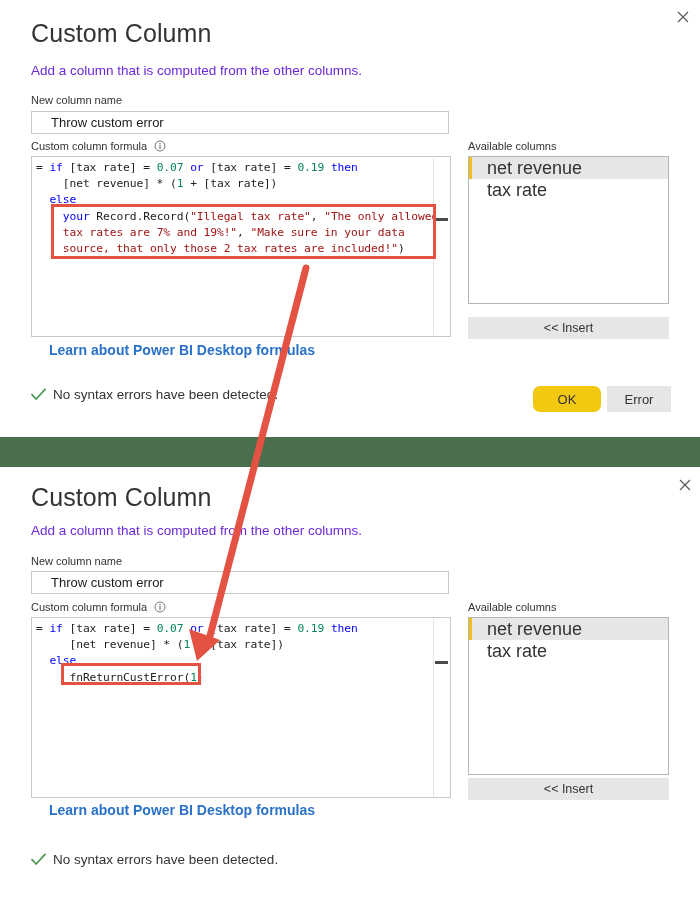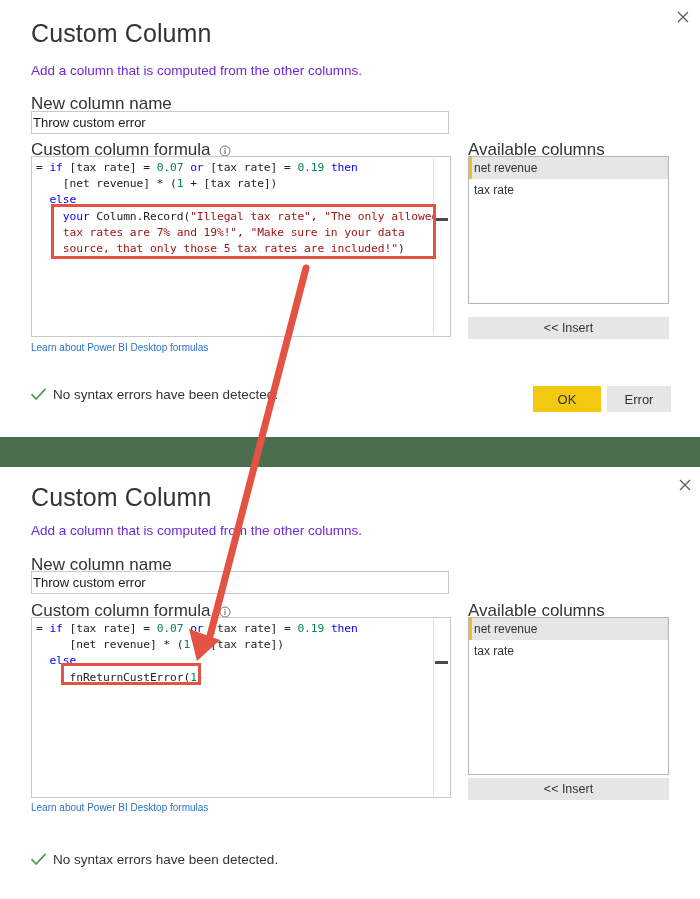--- a/index.html
+++ b/index.html
@@ -68,21 +68,21 @@
     position: absolute;
     left: 31px;
     font-size: 13.5px;
     color: #6d28d9;
     white-space: nowrap;
   }
 
   .field-label {
     position: absolute;
     left: 31px;
-    font-size: 17px;
+    font-size: 11px;
     color: #333333;
     white-space: nowrap;
   }
   .field-label.right { left: 468px; }
 
   .info-icon {
     display: inline-block;
     vertical-align: -2px;
     margin-left: 4px;
   }
@@ -92,21 +92,21 @@
     position: absolute;
     left: 31px;
     width: 418px;
     height: 23px;
     box-sizing: border-box;
     border: 1px solid #c8c8c8;
     background: #ffffff;
     font-family: "Liberation Sans", sans-serif;
     font-size: 13px;
     color: #1a1a1a;
-    padding: 0 1px;
+    padding: 0 19px;
     line-height: 21px;
     outline: none;
     border-radius: 0;
   }
 
   
   .formula-box {
     position: absolute;
     left: 31px;
     width: 420px;
@@ -164,43 +164,44 @@
     left: 0;
     top: 0;
     width: 700px;
     height: 899px;
     pointer-events: none;
   }
 
   
   .help-link {
     position: absolute;
-    left: 31px;
-    font-size: 10px;
+    left: 49px;
+    font-size: 14px;
     color: #2a72c8;
     text-decoration: none;
     white-space: nowrap;
     cursor: pointer;
+    font-weight: bold;
   }
 
   
   .cols-list {
     position: absolute;
     left: 468px;
     width: 201px;
     box-sizing: border-box;
     border: 1px solid #b5b5b5;
     background: #ffffff;
     overflow: hidden;
   }
   .col-item {
     height: 22px;
     line-height: 22px;
-    padding-left: 5px;
-    font-size: 12px;
+    padding-left: 18px;
+    font-size: 18px;
     color: #333333;
     position: relative;
     white-space: nowrap;
     cursor: pointer;
   }
   .col-item.selected {
     background: #e6e6e6;
   }
   .col-item.selected::before {
     content: "";
@@ -244,20 +245,21 @@
     box-sizing: border-box;
     border: none;
     font-family: "Liberation Sans", sans-serif;
     font-size: 13px;
     cursor: pointer;
     color: #333333;
   }
   .btn-ok {
     width: 68px;
     background: #f2c811;
+    border-radius: 7px;
   }
   .btn-cancel {
     width: 64px;
     background: #e6e6e6;
   }
 </style>
 </head>
 <body>
 
 <div class="stage">
@@ -286,23 +288,23 @@
           <rect x="5.4" y="5" width="1.2" height="4" fill="#767676"></rect>
           <rect x="5.4" y="3" width="1.2" height="1.3" fill="#767676"></rect>
         </svg>
       </span>
     </div>
 
     <div class="formula-box" style="top:156px; height:181px;">
       <pre class="formula-code"><span class="plain">= </span><span class="kw">if</span><span class="plain"> [tax rate] = </span><span class="num">0.07</span><span class="plain"> </span><span class="kw">or</span><span class="plain"> [tax rate] = </span><span class="num">0.19</span><span class="plain"> </span><span class="kw">then</span>
 <span class="plain">    [net revenue] * (</span><span class="num">1</span><span class="plain"> + [tax rate])</span>
 <span class="plain">  </span><span class="kw">else</span>
-<span class="plain">    </span><span class="kw">your</span><span class="plain"> Column.Record(</span><span class="str">"Illegal tax rate"</span><span class="plain">, </span><span class="str">"The only allowed</span>
+<span class="plain">    </span><span class="kw">your</span><span class="plain"> Record.Record(</span><span class="str">"Illegal tax rate"</span><span class="plain">, </span><span class="str">"The only allowed</span>
 <span class="plain">    </span><span class="str">tax rates are 7% and 19%!"</span><span class="plain">, </span><span class="str">"Make sure in your data</span>
-<span class="plain">    </span><span class="str">source, that only those 5 tax rates are included!"</span><span class="plain">)</span></pre>
+<span class="plain">    </span><span class="str">source, that only those 2 tax rates are included!"</span><span class="plain">)</span></pre>
       <div class="fx-scroll">
         <div class="tick" style="top:60px;"></div>
       </div>
     </div>
 
     <a class="help-link" style="top:342px;">Learn about Power BI Desktop formulas</a>
 
     <div class="field-label right" style="top:140px;">Available columns</div>
 
     <div class="cols-list" style="top:156px; height:148px;">

